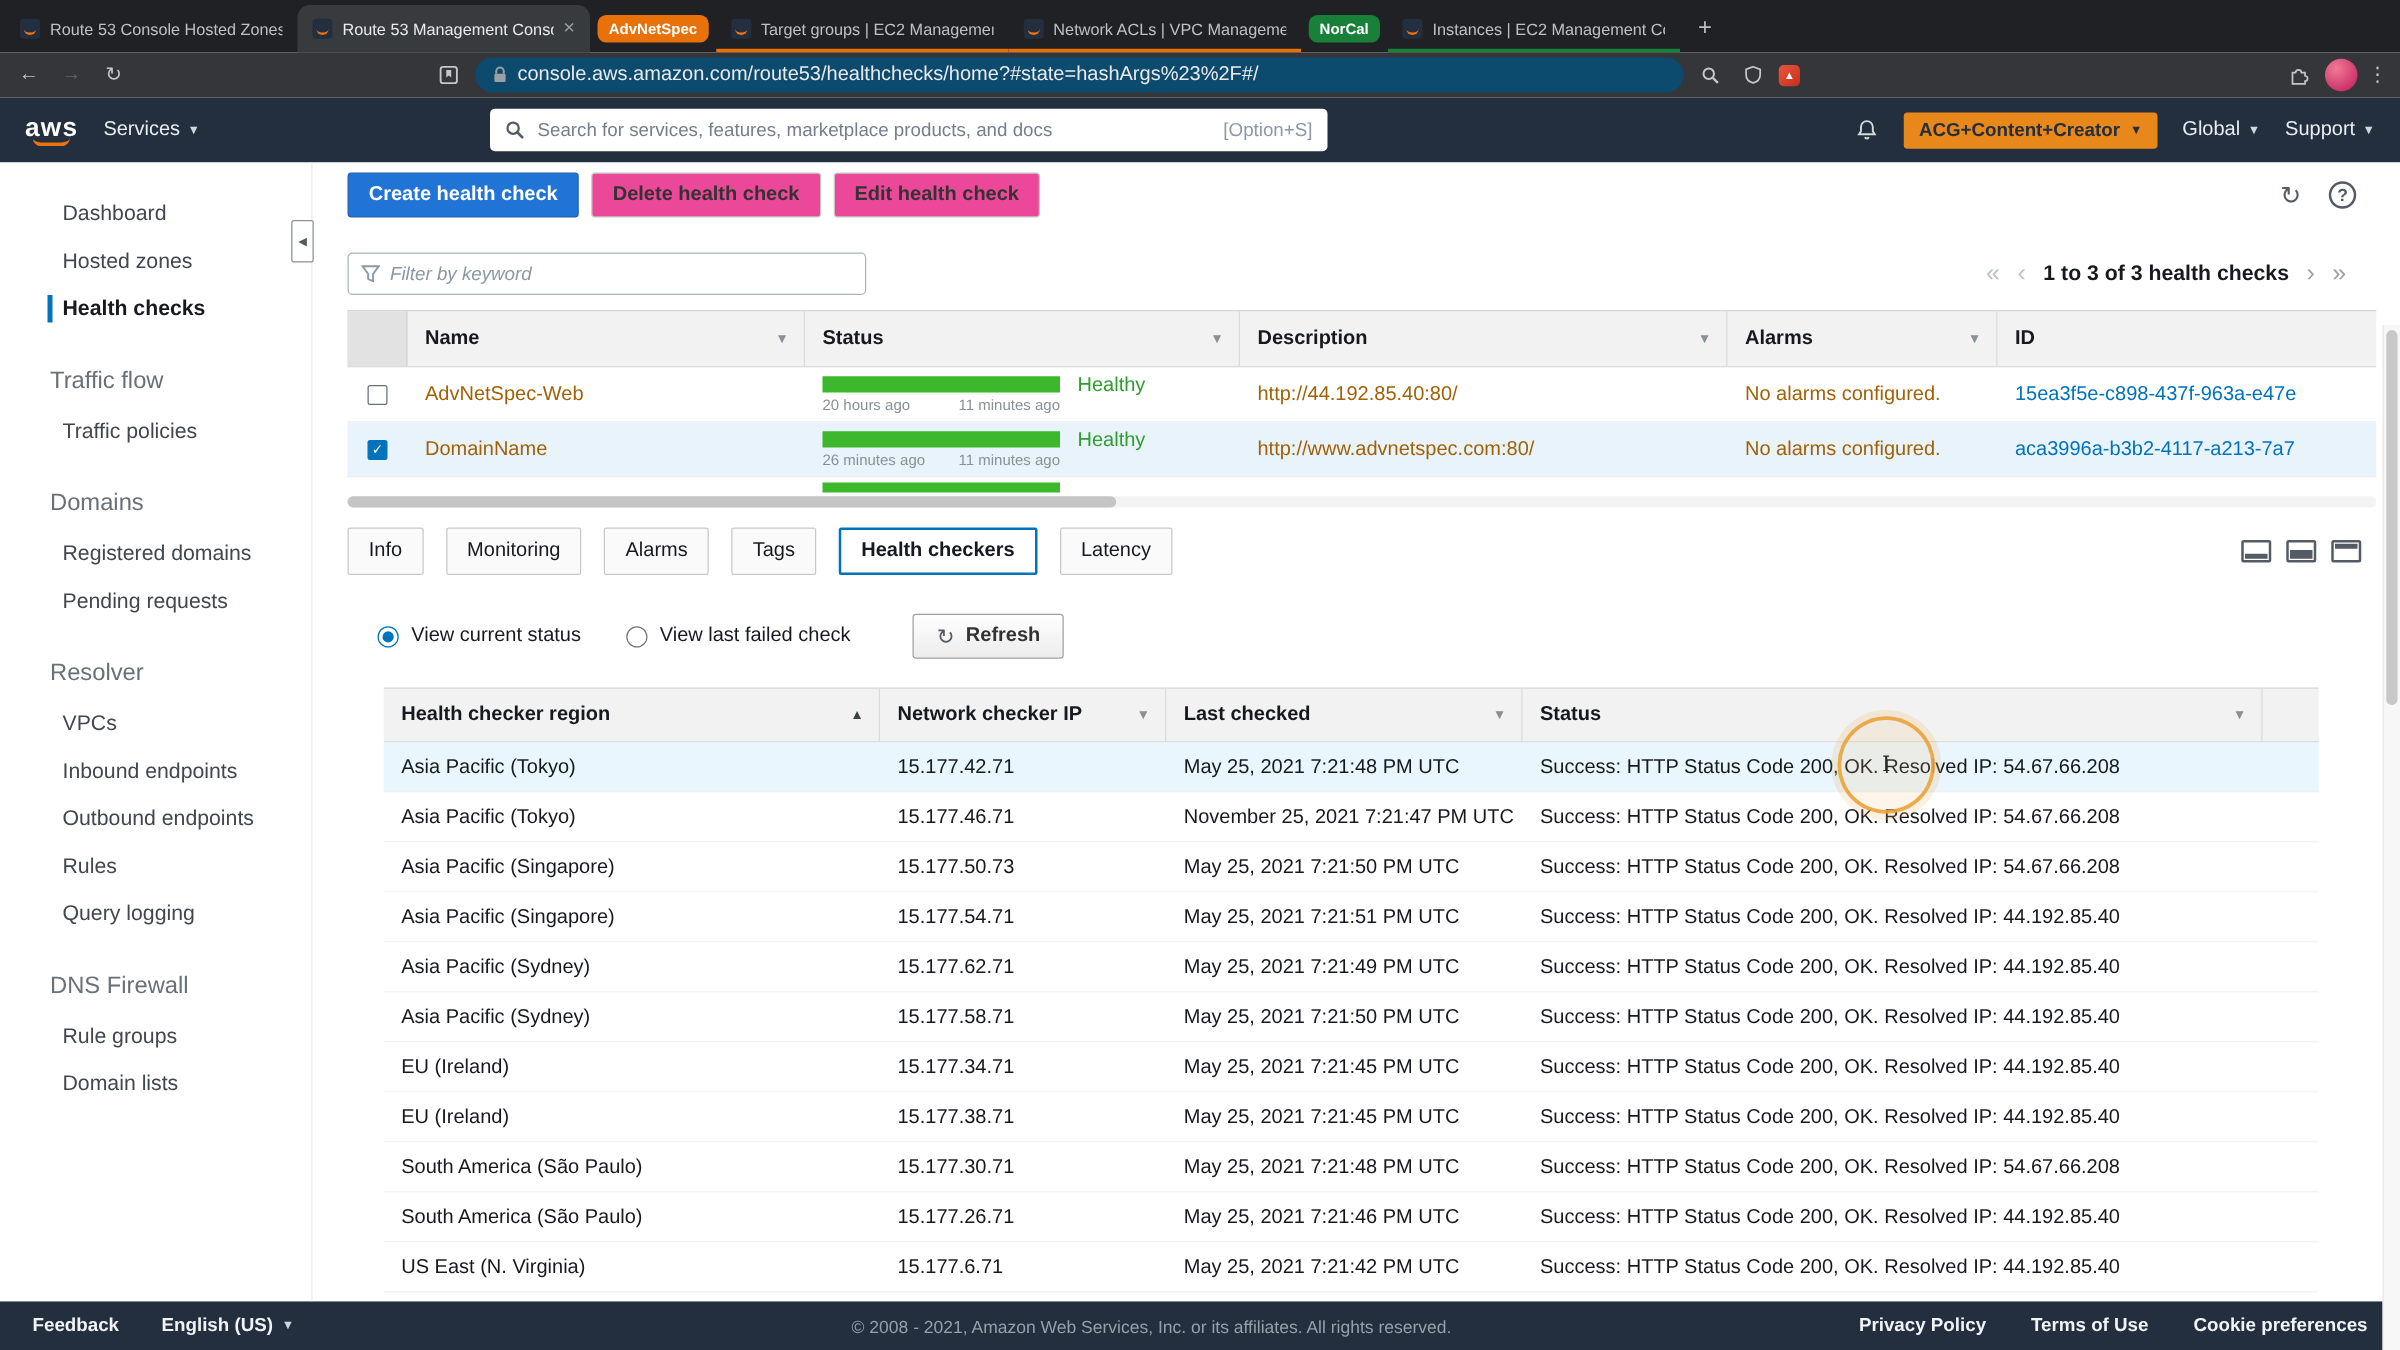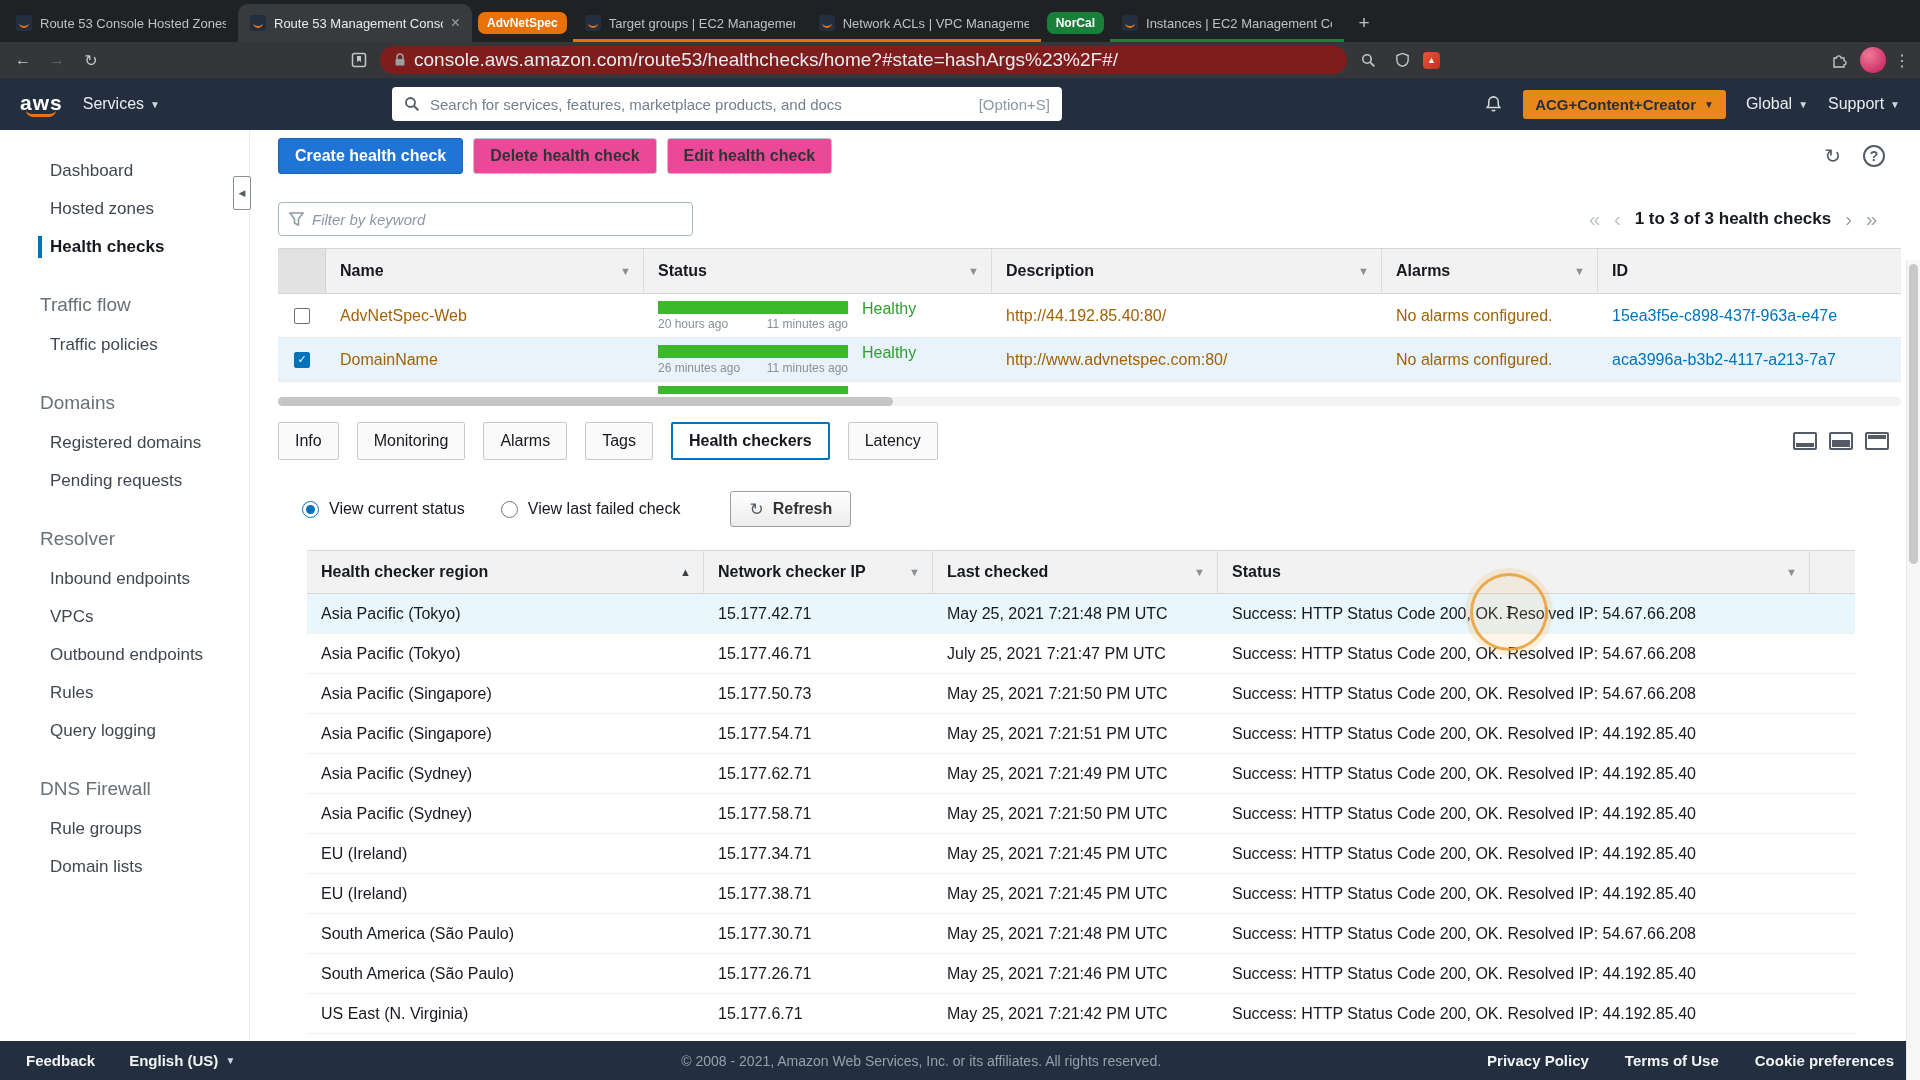--- a/index.html
+++ b/index.html
@@ -13,21 +13,21 @@
 .tab .ttl{white-space:nowrap;overflow:hidden;flex:1;}
 .tab-close{color:#9aa0a6;font-size:16px;flex:none;cursor:default;}
 .favicon{width:16px;height:16px;border-radius:3px;background:#232f3e;flex:none;position:relative;}
 .favicon .smile{position:absolute;left:3px;right:3px;bottom:3px;height:5px;border-bottom:2px solid #ec7211;border-radius:0 0 8px 8px;}
 .group-chip{height:22px;margin:0 6px 8px;padding:0 9px;border-radius:7px;color:#fff;font-size:12px;display:flex;align-items:center;flex:none;font-weight:700;}
 .newtab{width:28px;height:28px;margin:0 0 5px 6px;border-radius:50%;color:#bdc1c6;font-size:19px;display:flex;align-items:center;justify-content:center;flex:none;}
 .addrbar{height:36px;background:#35363a;display:flex;align-items:center;padding:0 10px;gap:8px;flex:none;}
 .nav-ic{width:26px;height:26px;color:#c4c7c5;font-size:16px;display:flex;align-items:center;justify-content:center;border-radius:50%;flex:none;}
 .nav-ic.disabled{color:#5f6368;}
 .addr-spacer{width:226px;flex:none;}
-.urlpill{width:967px;height:28px;background:#7f1d1d;border-radius:14px;display:flex;align-items:center;gap:8px;padding:0 14px;color:#e8eaed;font-size:19px;flex:none;overflow:hidden;white-space:nowrap;}
+.urlpill{width:967px;height:28px;background:#0c4a6e;border-radius:14px;display:flex;align-items:center;gap:8px;padding:0 14px;color:#e8eaed;font-size:16px;flex:none;overflow:hidden;white-space:nowrap;}
 .ext-red{width:17px;height:17px;border-radius:4px;background:linear-gradient(135deg,#e8553a,#c62f1d);display:flex;align-items:center;justify-content:center;color:#fff;font-size:9px;flex:none;}
 .avatar{width:26px;height:26px;border-radius:50%;background:radial-gradient(circle at 35% 30%,#ef7a95,#c2185b);flex:none;}
 .kebab{color:#c4c7c5;font-size:16px;}
 
 
 .awsbar{height:52px;background:#232f3e;display:flex;align-items:center;color:#fff;padding:0 20px;gap:20px;flex:none;}
 .aws-logo{display:flex;flex-direction:column;align-items:center;line-height:1;}
 .aws-logo span{font-weight:700;font-size:21px;letter-spacing:1px;color:#fff;}
 .aws-logo .smilebar{width:30px;height:7px;border-bottom:3px solid #ec7211;border-radius:0 0 14px 14px;margin-top:-3px;}
 .hmenu{display:flex;align-items:center;gap:6px;font-size:16px;color:#e9edf1;}
@@ -276,24 +276,24 @@
         </div>
         <div class="sb-sect">Domains</div>
         <div class="sb-link">
           <span>Registered domains</span>
         </div>
         <div class="sb-link">
           <span>Pending requests</span>
         </div>
         <div class="sb-sect">Resolver</div>
         <div class="sb-link">
+          <span>VPCs</span>
+        </div>
+        <div class="sb-link">
           <span>Inbound endpoints</span>
-        </div>
-        <div class="sb-link">
-          <span>VPCs</span>
         </div>
         <div class="sb-link">
           <span>Outbound endpoints</span>
         </div>
         <div class="sb-link">
           <span>Rules</span>
         </div>
         <div class="sb-link">
           <span>Query logging</span>
         </div>
@@ -471,21 +471,21 @@
             <div class="ck-row hl">
               <div class="cell">Asia Pacific (Tokyo)</div>
               <div class="cell">15.177.42.71</div>
               <div class="cell">May 25, 2021 7:21:48 PM UTC</div>
               <div class="cell">Success: HTTP Status Code 200, OK. Resolved IP: 54.67.66.208</div>
               <div class="cell"></div>
             </div>
             <div class="ck-row">
               <div class="cell">Asia Pacific (Tokyo)</div>
               <div class="cell">15.177.46.71</div>
-              <div class="cell">July 25, 2021 7:21:47 PM UTC</div>
+              <div class="cell">November 25, 2021 7:21:47 PM UTC</div>
               <div class="cell">Success: HTTP Status Code 200, OK. Resolved IP: 54.67.66.208</div>
               <div class="cell"></div>
             </div>
             <div class="ck-row">
               <div class="cell">Asia Pacific (Singapore)</div>
               <div class="cell">15.177.50.73</div>
               <div class="cell">May 25, 2021 7:21:50 PM UTC</div>
               <div class="cell">Success: HTTP Status Code 200, OK. Resolved IP: 54.67.66.208</div>
               <div class="cell"></div>
             </div>

